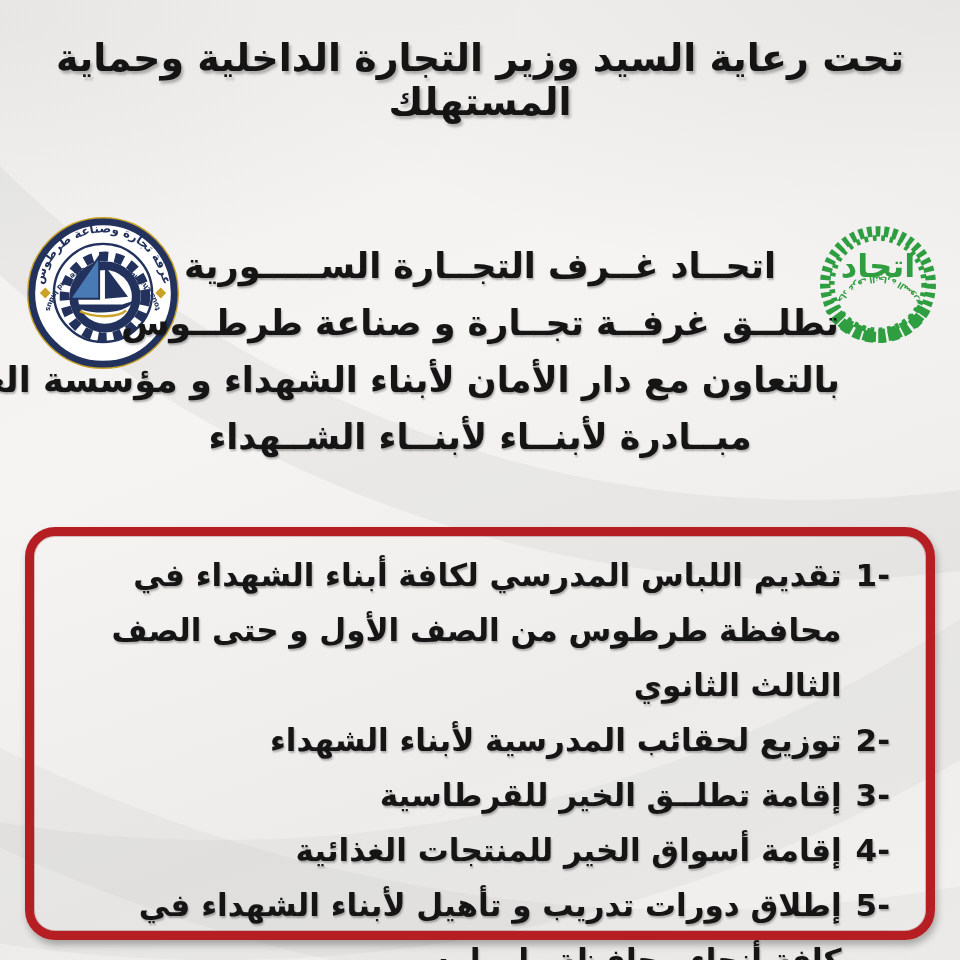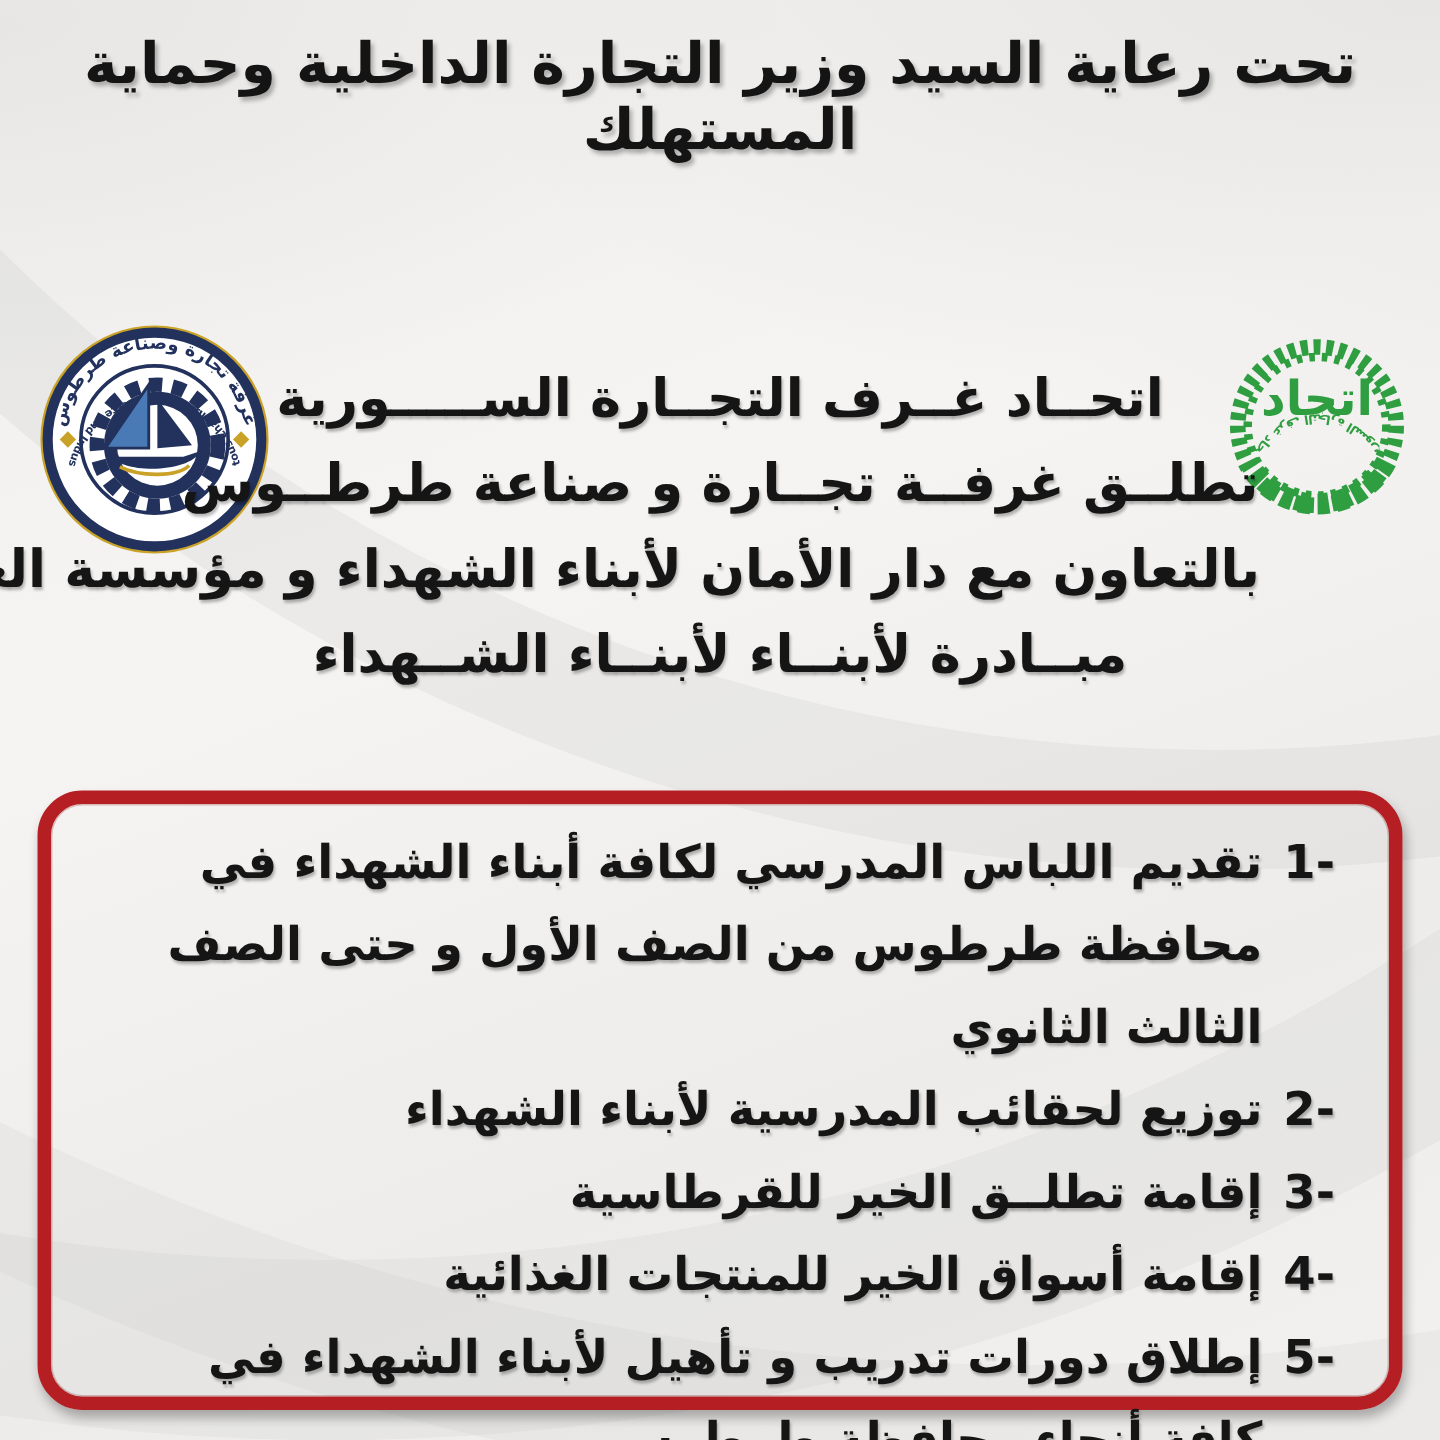--- a/index.html
+++ b/index.html
@@ -13,21 +13,21 @@
   .sw1{width:2300px;height:2300px;border:80px solid rgba(110,110,116,.07);top:-1880px;left:-420px;}
   .sw2{width:2700px;height:2700px;border:120px solid rgba(110,110,116,.055);top:-1980px;left:-1250px;}
   .sw3{width:3100px;height:3100px;border:90px solid rgba(110,110,116,.05);top:-2280px;left:-950px;}
   .corner-shade{position:absolute;inset:0;pointer-events:none;
     background:
       radial-gradient(1100px 480px at 100% 0%, rgba(60,60,66,.07), transparent 62%),
       radial-gradient(900px 420px at 0% 2%, rgba(60,60,66,.05), transparent 60%);
   }
 
   .patronage{
-    position:absolute;top:20px;left:0;right:0;text-align:center;direction:rtl;
+    position:absolute;top:36px;left:0;right:0;text-align:center;direction:rtl;
     font-size:38px;font-weight:bold;color:#141414;
     text-shadow:2px 3px 3px rgba(0,0,0,.28);
   }
   .minister-name{
     position:absolute;top:94px;left:0;right:0;text-align:center;direction:rtl;
     font-size:66px;font-weight:bold;color:#c1272d;letter-spacing:1px;
     text-shadow:
       -3px -3px 0 #fff,3px -3px 0 #fff,-3px 3px 0 #fff,3px 3px 0 #fff,
       -4px 0 0 #fff,4px 0 0 #fff,0 -4px 0 #fff,0 4px 0 #fff,
       7px 10px 9px rgba(50,50,55,.45);

